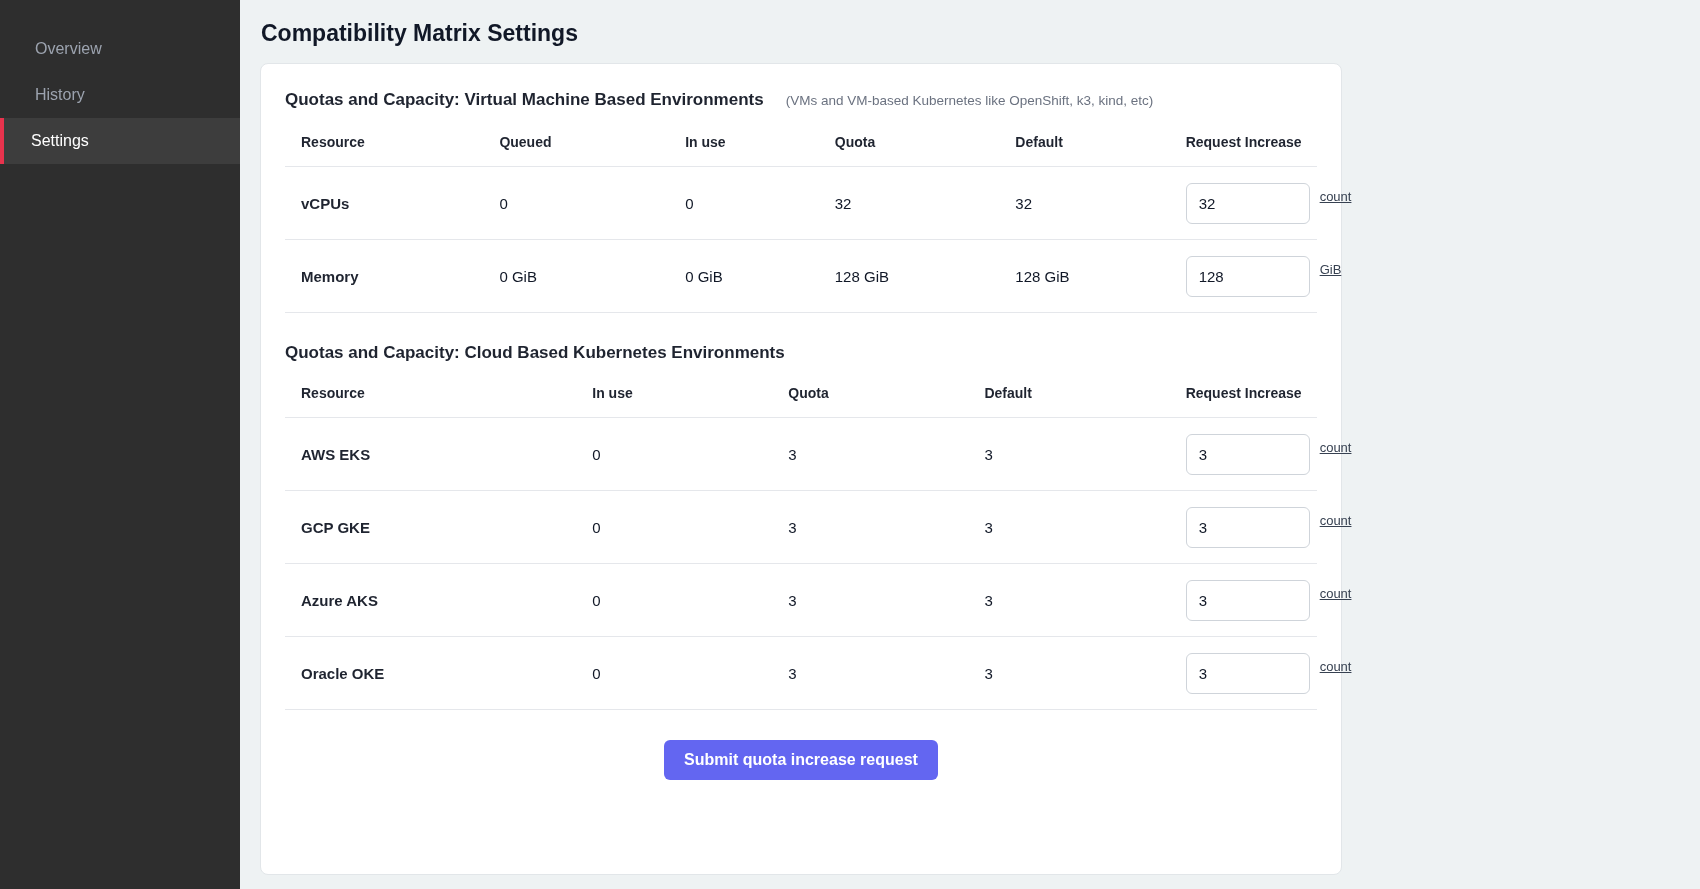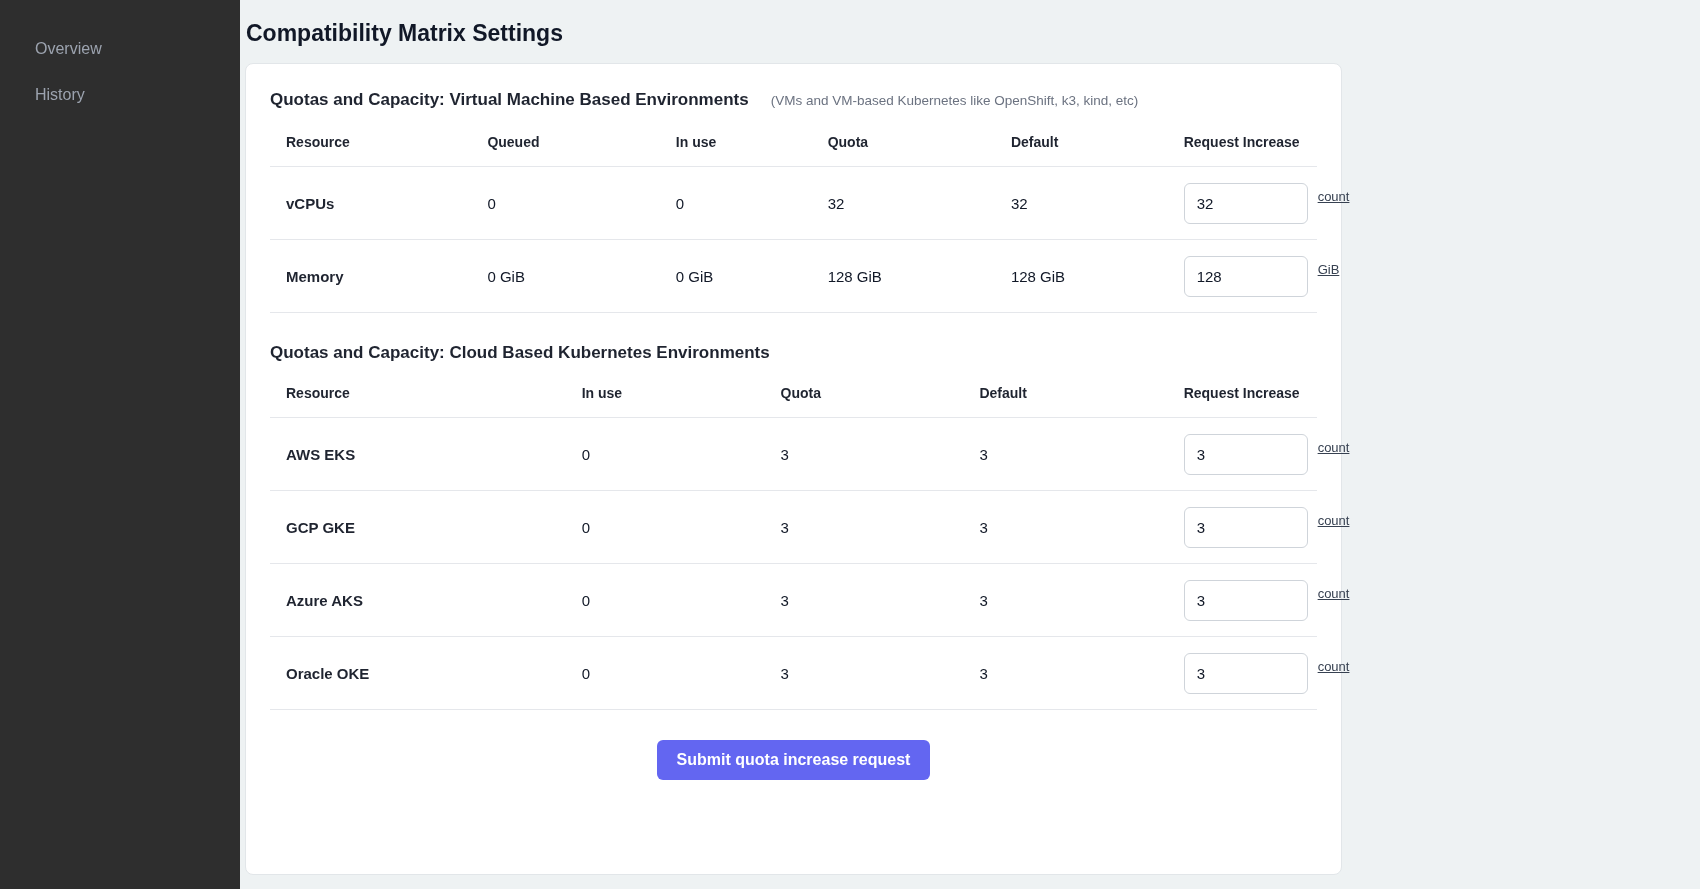--- a/index.html
+++ b/index.html
@@ -33,21 +33,21 @@
   .side-item.active {
     background: #3d3d3d;
     color: #ffffff;
     border-left: 4px solid #e8334d;
     padding-left: 27px;
   }
 
   
   .main {
     flex: 1;
-    padding: 16px 22px 18px 5px;
+    padding: 16px 22px 18px 20px;
     overflow: hidden;
   }
   .page-title {
     font-size: 23px;
     font-weight: 700;
     color: #111827;
     margin: 4px 0 16px 1px;
   }
   .card {
     background: #ffffff;
@@ -150,20 +150,21 @@
   }
 </style>
 </head>
 <body>
 
 <div class="app">
 
   <aside class="sidebar">
     <div class="side-item">Overview</div>
     <div class="side-item">History</div>
+    <div class="side-item active">Settings</div>
   </aside>
 
   <main class="main">
     <h1 class="page-title">Compatibility Matrix Settings</h1>
 
     <div class="card">
 
       <div class="section-head">
         <span class="section-title">Quotas and Capacity: Virtual Machine Based Environments</span>
         <span class="section-subtitle">(VMs and VM-based Kubernetes like OpenShift, k3, kind, etc)</span>

